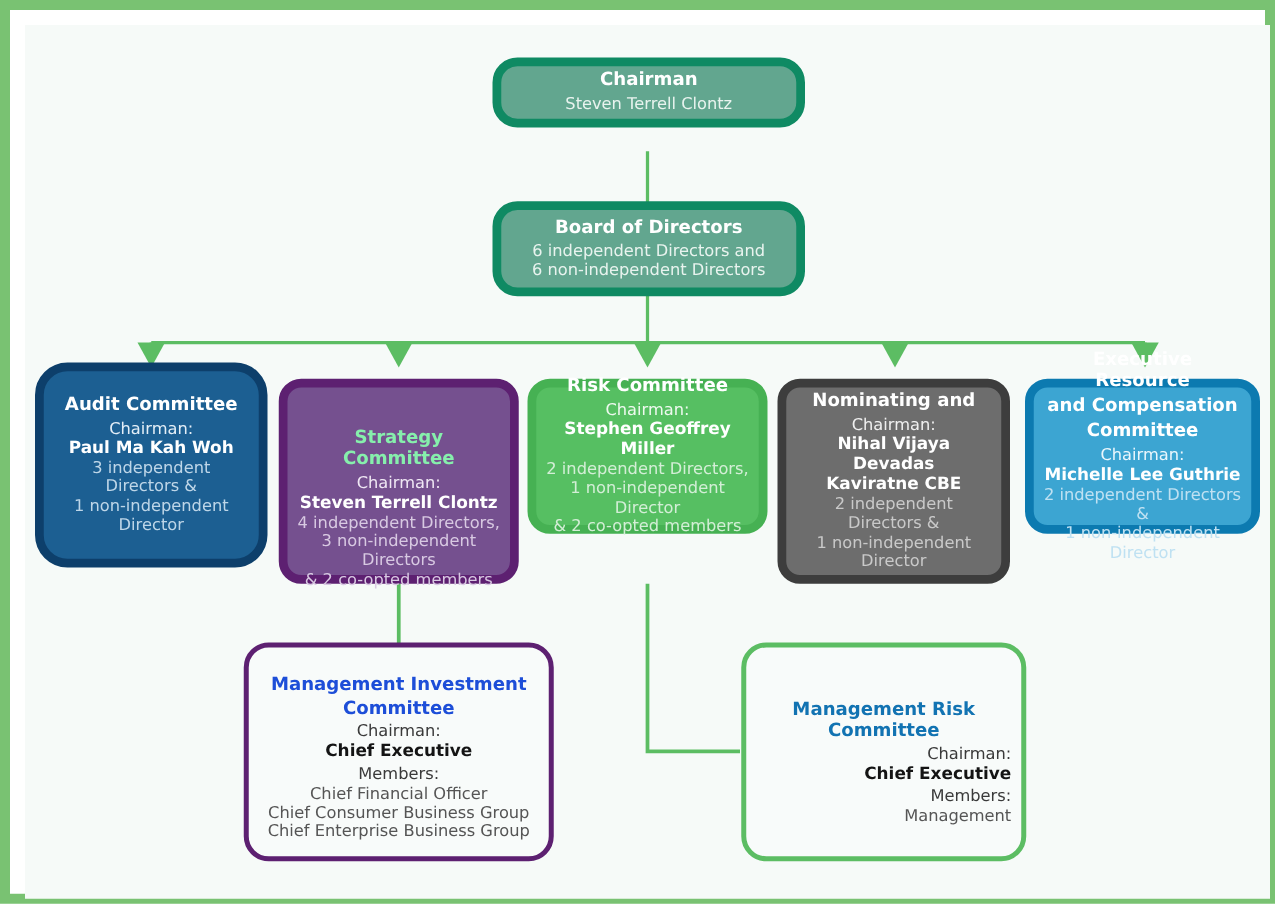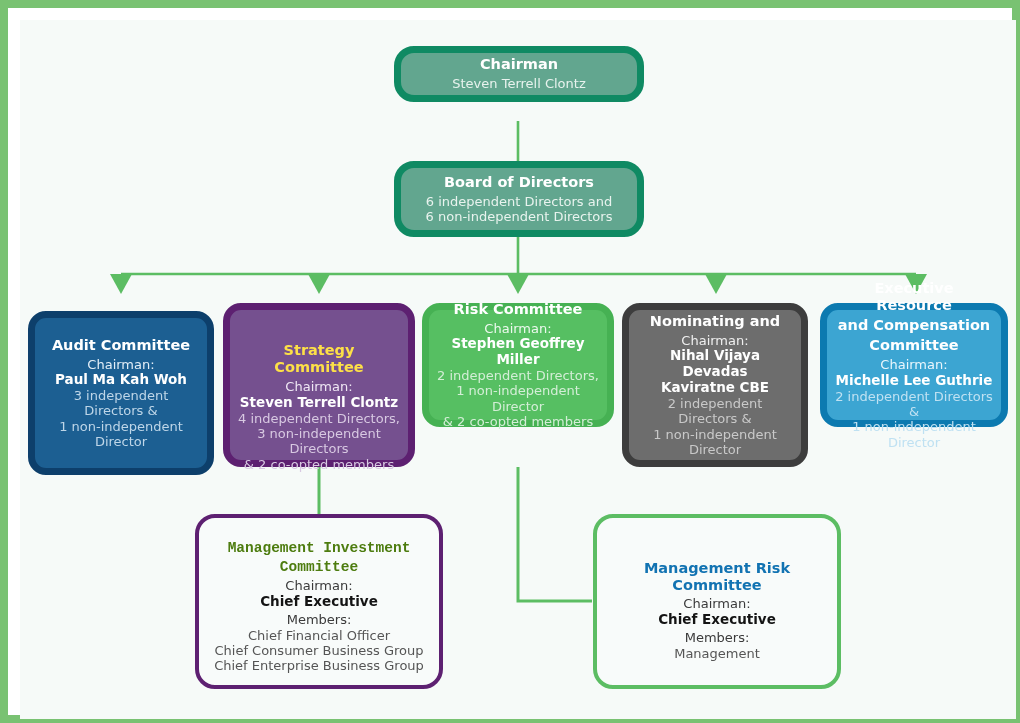--- a/index.html
+++ b/index.html
@@ -83,21 +83,21 @@
   .blue-node .sub { color: #e3eef7; }
   .blue-node .bold { color: #ffffff; }
   .blue-node .muted { color: #bed6e8; }
 
   
   .purple-node {
     border: 7px solid #5d2071;
     background: #75508f;
     color: #ffffff;
   }
-  .purple-node .title { color: #fde047; margin-top: 44px; }
+  .purple-node .title { color: #86efac; margin-top: 44px; }
   .purple-node .sub { color: #efe7f4; }
   .purple-node .bold { color: #ffffff; }
   .purple-node .muted { color: #d8c9e2; }
 
   
   .green-node {
     border: 7px solid #46b153;
     background: #56bf62;
     color: #ffffff;
   }
@@ -132,21 +132,21 @@
   
   .white-node {
     background: #f8fbfa;
     border-radius: 20px;
     justify-content: flex-start;
     padding-top: 22px;
   }
   .white-node.outline-purple { border: 4px solid #5d2071; }
   .white-node.outline-green  { border: 4px solid #5cbd63; }
   .white-node .title { font-size: 14.5px; margin-bottom: 2px; }
-  .white-node .title.teal-text { color: #4d7c0f; font-family: Liberation Mono, monospace; }
+  .white-node .title.teal-text { color: #1d4ed8; }
   .white-node .title.blue-text { color: #1273b2; }
   .white-node .sub   { color: #3a3a3a; font-size: 13px; }
   .white-node .bold  { color: #141414; font-weight: bold; font-size: 13.5px; }
   .white-node .muted { color: #555555; font-size: 13px; }
   .white-node .spacer { height: 3px; }
 
   
   #connectors {
     position: absolute;
     left: 0; top: 0;
@@ -195,21 +195,21 @@
       <div class="title">Chairman</div>
       <div class="sub">Steven Terrell Clontz</div>
     </div>
 
     <div class="node teal-node" style="left:374px; top:141px; width:250px; height:76px;">
       <div class="title">Board of Directors</div>
       <div class="sub">6 independent Directors and</div>
       <div class="sub">6 non-independent Directors</div>
     </div>
 
-    <div class="node blue-node" style="left:8px; top:291px; width:186px; height:164px;">
+    <div class="node blue-node" style="left:8px; top:270px; width:186px; height:164px;border-radius:26px;">
       <div class="title">Audit Committee</div>
       <div class="sub">Chairman:</div>
       <div class="bold">Paul Ma Kah Woh</div>
       <div class="muted">3 independent Directors &amp;</div>
       <div class="muted">1 non-independent Director</div>
     </div>
 
     <div class="node purple-node" style="left:203px; top:283px; width:192px; height:164px;">
       <div class="title">Strategy Committee</div>
       <div class="sub">Chairman:</div>
@@ -252,21 +252,21 @@
       <div class="title teal-text">Committee</div>
       <div class="sub">Chairman:</div>
       <div class="bold">Chief Executive</div>
       <div class="spacer"></div>
       <div class="sub">Members:</div>
       <div class="muted">Chief Financial Officer</div>
       <div class="muted">Chief Consumer Business Group</div>
       <div class="muted">Chief Enterprise Business Group</div>
     </div>
 
-    <div class="node white-node outline-green" style="left:573px; top:494px; width:248px; height:175px; padding-top:42px;">
+    <div class="node white-node outline-green" style="left:573px; top:494px; width:228px; height:175px; padding-top:42px;align-items:flex-end;">
       <div class="title blue-text">Management Risk Committee</div>
       <div class="sub">Chairman:</div>
       <div class="bold">Chief Executive</div>
       <div class="spacer"></div>
       <div class="sub">Members:</div>
       <div class="muted">Management</div>
     </div>
 
   </div>
 </div>

